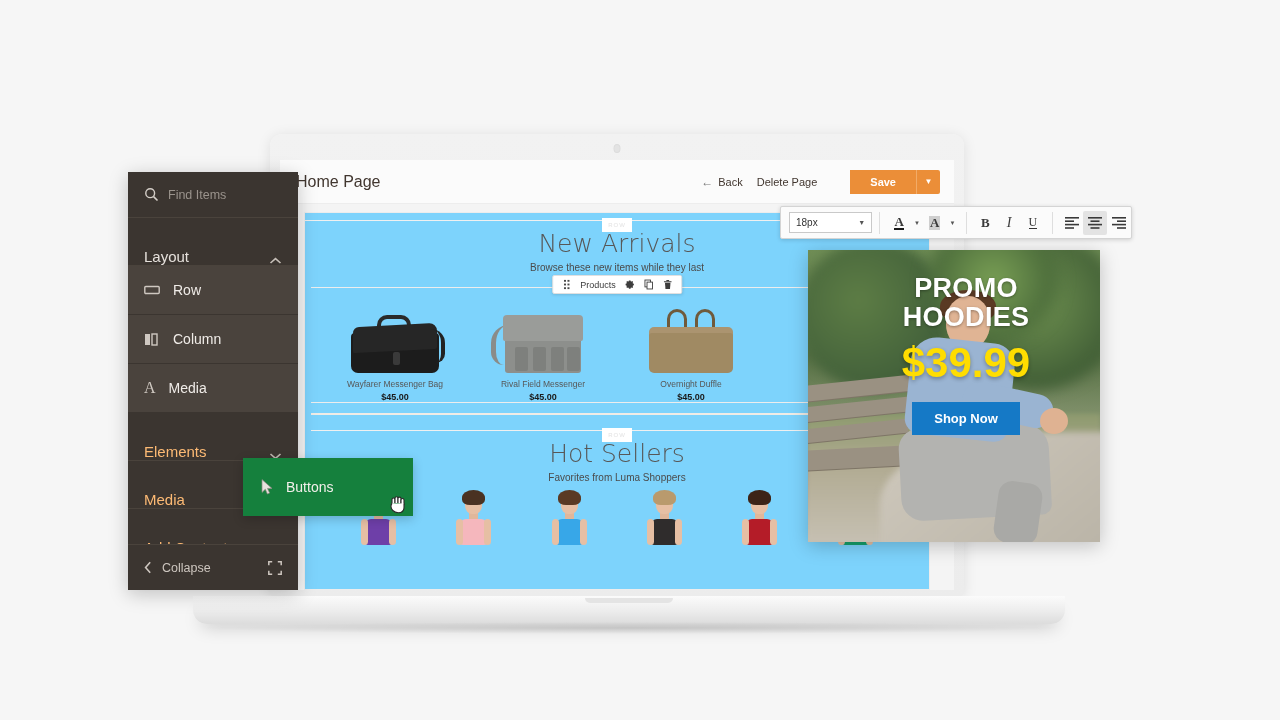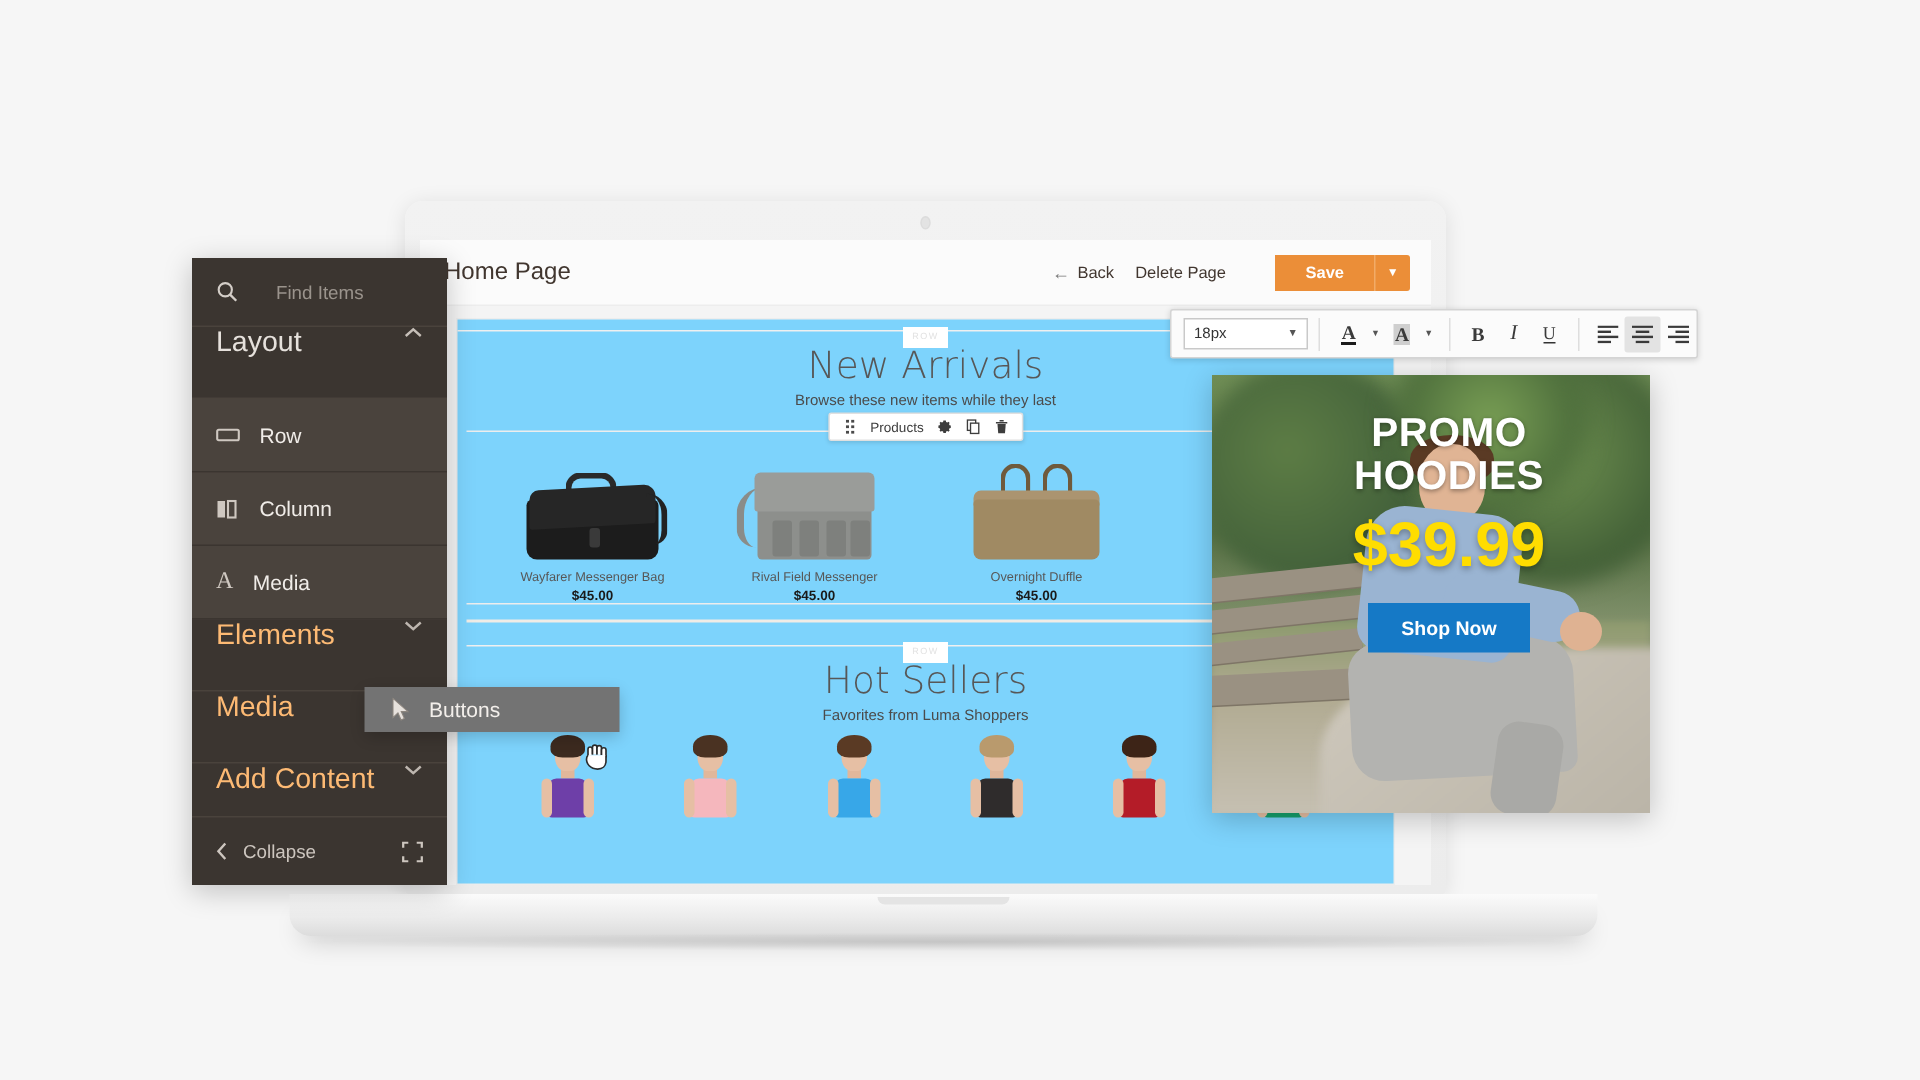--- a/index.html
+++ b/index.html
@@ -194,37 +194,37 @@
     text-shadow: 0 2px 4px rgba(0,0,0,.3); }
   .promo-cta { display: inline-block; margin-top: 18px; background: #1579c6; color: #fff;
     font-size: 13px; font-weight: 700; padding: 9px 22px; cursor: pointer; }
 
   
   .panel {
     position: absolute; left: 128px; top: 172px; width: 170px; height: 418px;
     background: #3b3530; color: #e6e1dc; z-index: 40;
     box-shadow: 0 4px 18px rgba(0,0,0,.22);
   }
-  .p-search { height: 46px; display: flex; align-items: center; gap: 25px; padding: 0 16px;
+  .p-search { height: 46px; display: flex; align-items: center; gap: 9px; padding: 0 16px;
     border-bottom: 1px solid #4a433c; cursor: text; }
   .p-search .ph { font-size: 12.5px; color: #9a938c; }
-  .p-group { height: 48px; display: flex; align-items: flex-start; padding: 0 16px;
-    font-size: 19px; border-bottom: 1px solid #4a433c; cursor: pointer; }
+  .p-group { height: 48px; display: flex; align-items: flex-end; padding: 0 16px;
+    font-size: 15px; border-bottom: 1px solid #4a433c; cursor: pointer; }
   .p-group .cv { margin-left: auto; font-size: 9px; color: #b9b2ab; }
   .p-group.dim { color: #fdba74; }
   .p-item { height: 49px; display: flex; align-items: center; gap: 13px; padding: 0 16px;
     font-size: 14px; background: #4a433d; border-bottom: 1px solid #3b3530; cursor: pointer; color: #f0ece8; }
   .p-foot { position: absolute; bottom: 0; left: 0; right: 0; height: 46px; display: flex;
     align-items: center; padding: 0 16px; gap: 10px; font-size: 12.5px; color: #cdc6bf;
     border-top: 1px solid #4a433c; background: #3b3530; cursor: pointer; }
   .p-foot .expand { margin-left: auto; cursor: pointer; }
 
   .flyout {
-    position: absolute; left: 243px; top: 458px; width: 170px; height: 30px;
-    background: #737373; display: flex; align-items: center; gap: 12px; padding: 0 18px;
+    position: absolute; left: 243px; top: 458px; width: 170px; height: 58px;
+    background: #15803d; display: flex; align-items: center; gap: 12px; padding: 0 18px;
     color: #f3efeb; font-size: 14px; z-index: 50; box-shadow: 0 3px 10px rgba(0,0,0,.2);
   }
   .cursor-hand { position: absolute; left: 388px; top: 492px; width: 22px; height: 24px; z-index: 60; }
 
   svg { display: block; }
 </style>
 </head>
 <body>
 
 <div id="stage">

